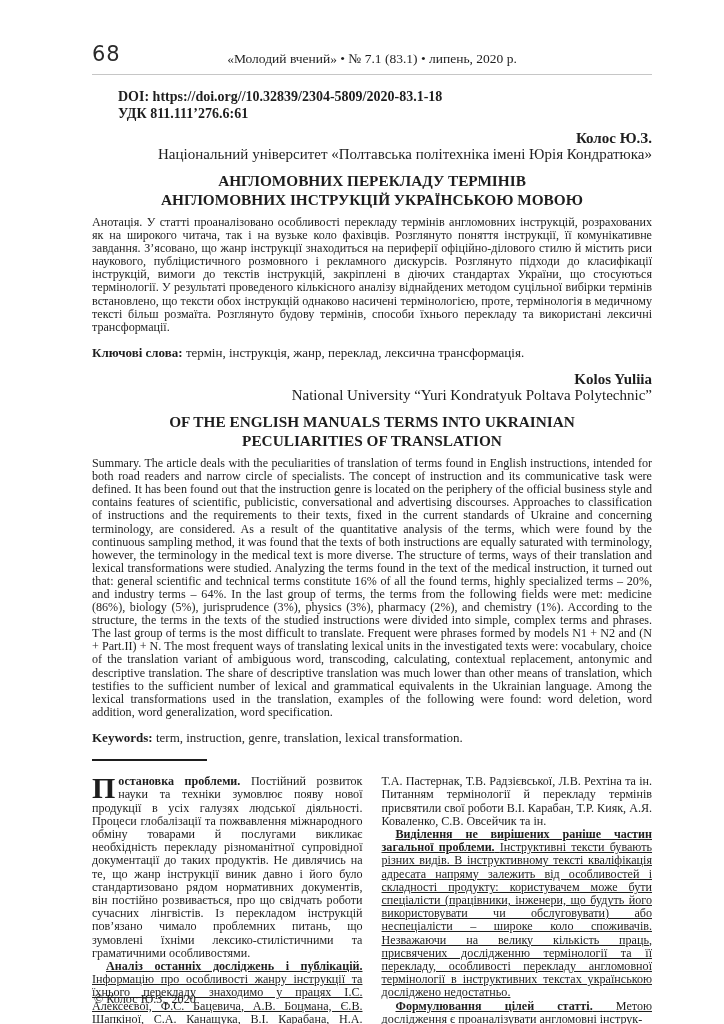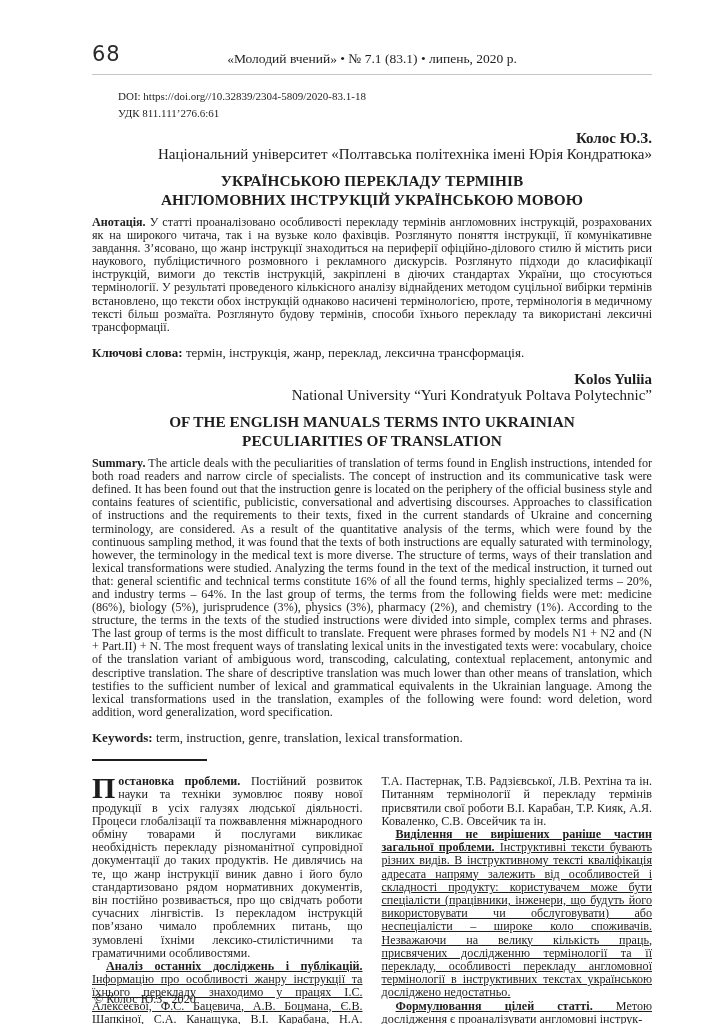--- a/index.html
+++ b/index.html
@@ -18,32 +18,32 @@
   .header-row { position:relative; height:22px; }
   .page-num {
     position:absolute; left:0; top:-6px;
     font-family:"DejaVu Sans","Liberation Sans",sans-serif;
     font-size:21px; color:#2a2a2a; letter-spacing:1px;
   }
   .journal-line { text-align:center; font-size:13.5px; padding-top:3px; }
   .header-rule { border:none; border-top:1px solid #c6c6c6; margin:4px 0 0 0; }
 
   
-  .meta { margin:13px 0 0 26px; font-size:11px; line-height:17px; }
+  .meta { margin:13px 0 0 26px; font-size:14px; line-height:17px;font-weight:bold; }
 
   
   .author-block { text-align:right; margin-top:9px; font-size:15px; line-height:15.5px; }
   .author-name { font-weight:bold; }
 
   
   .article-title { text-align:center; font-weight:bold; font-size:15.3px; line-height:19px; margin-top:9px; }
 
   
   .abstract { margin-top:7px; font-size:12.1px; line-height:13.1px; text-align:justify; }
-  .abstract b { font-weight:bold; }
+  .abstract b { font-weight:normal; }
   .kw-line { margin-top:3px; font-size:13px; line-height:13.1px; text-align:justify; }
 
   .en-block { margin-top:13px; }
 
   
   .footnote-rule { border:none; border-top:2px solid #1e1e1e; width:115px; margin:15px 0 0 0; }
 
   
   .columns { display:flex; gap:19px; margin-top:14px; }
   .col { width:284px; font-size:12.1px; line-height:13.2px; text-align:justify; }
@@ -76,21 +76,21 @@
     <div>DOI: https://doi.org//10.32839/2304-5809/2020-83.1-18</div>
     <div>УДК 811.111’276.6:61</div>
   </div>
 
   <div class="author-block">
     <div class="author-name">Колос Ю.З.</div>
     <div>Національний університет «Полтавська політехніка імені Юрія Кондратюка»</div>
   </div>
 
   <div class="article-title">
-    <div>УКРАЇНСЬКОЮ ПЕРЕКЛАДУ ТЕРМІНІВ</div>
+    <div>АНГЛОМОВНИХ ПЕРЕКЛАДУ ТЕРМІНІВ</div>
     <div>АНГЛОМОВНИХ ІНСТРУКЦІЙ УКРАЇНСЬКОЮ МОВОЮ</div>
   </div>
 
   <p class="abstract"><b>Анотація.</b> <span>У статті проаналізовано особливості перекладу термінів англомовних інструкцій, розрахованих як на широкого читача, так і на вузьке коло фахівців. Розглянуто поняття інструкції, її комунікативне завдання. З’ясовано, що жанр інструкції знаходиться на периферії офіційно-ділового стилю й містить риси наукового, публіцистичного розмовного і рекламного дискурсів. Розглянуто підходи до класифікації інструкцій, вимоги до текстів інструкцій, закріплені в діючих стандартах України, що стосуються термінології. У результаті проведеного кількісного аналізу віднайдених методом суцільної вибірки термінів встановлено, що тексти обох інструкцій однаково насичені термінологією, проте, термінологія в медичному тексті більш розмаїта. Розглянуто будову термінів, способи їхнього перекладу та використані лексичні трансформації.</span></p>
   <p class="kw-line"><b>Ключові слова:</b> <span>термін, інструкція, жанр, переклад, лексична трансформація.</span></p>
 
   <div class="author-block en-block">
     <div class="author-name">Kolos Yuliia</div>
     <div>National University “Yuri Kondratyuk Poltava Polytechnic”</div>
   </div>

